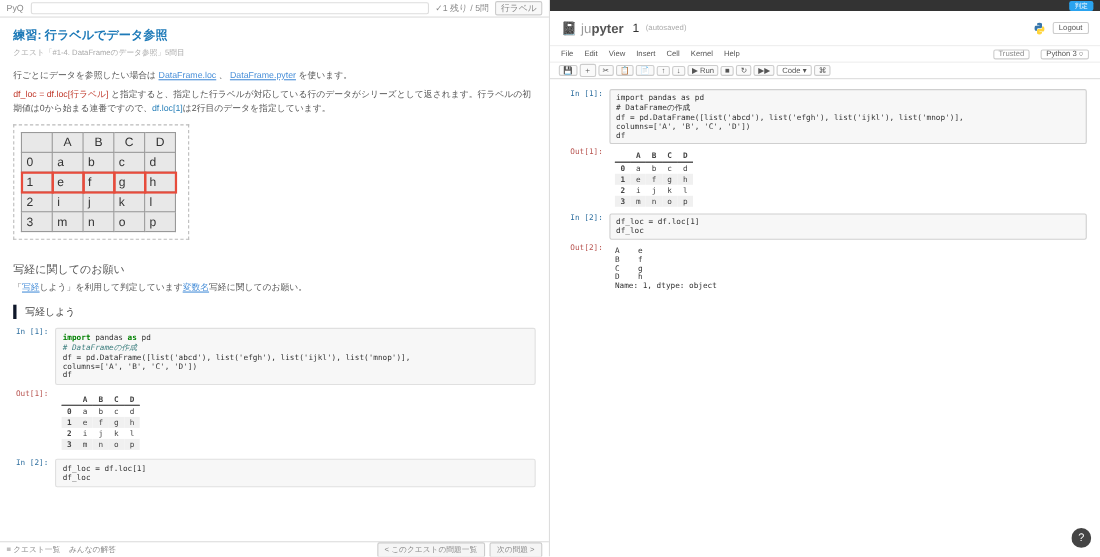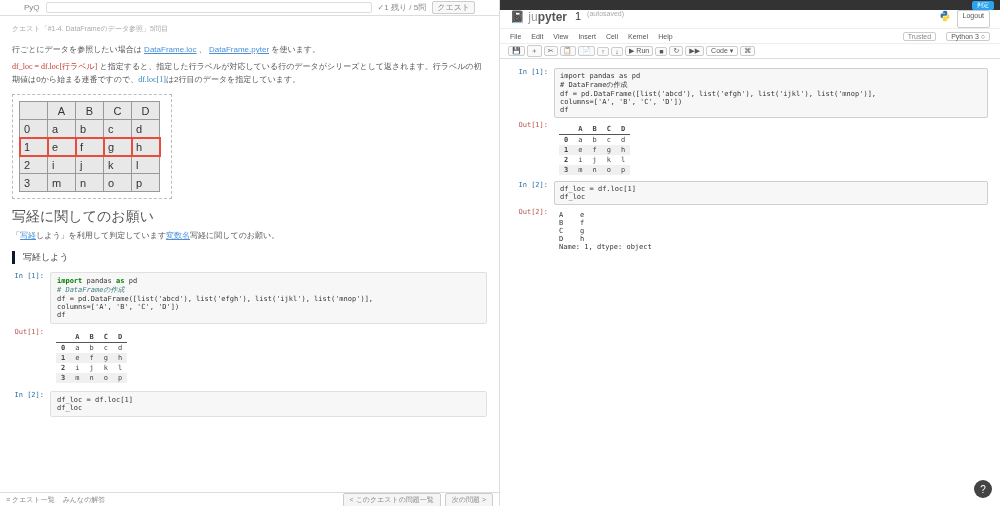--- a/index.html
+++ b/index.html
@@ -2,43 +2,43 @@
 <html><head>
 <meta charset="utf-8">
 <style>
 *{box-sizing:border-box;margin:0;padding:0}
 body{font-family:Arial,"Hiragino Sans",sans-serif;font-size:10px;color:#333;background:#fff}
 .app{display:flex;width:1000px;height:506px;overflow:hidden}
 .left{width:500px;border-right:1px solid #ddd;display:flex;flex-direction:column;position:relative}
 .right{width:500px;display:flex;flex-direction:column;background:#fff}
 
 
-.l-top{height:16px;border-bottom:1px solid #ddd;display:flex;align-items:center;padding:0 24px;font-size:8px;color:#888}
+.l-top{height:16px;border-bottom:1px solid #ddd;display:flex;align-items:center;padding:0 6px;font-size:8px;color:#888}
 .l-top .logo{color:#888}
 .l-top .search{flex:1;margin:0 6px;height:11px;border:1px solid #ddd;border-radius:2px;background:#fff}
 .l-top .prog{color:#888}
 .l-top .reset{margin-left:6px;color:#888;border:1px solid #ccc;padding:0 4px;border-radius:2px;background:#f8f8f8}
 
 
 .l-body{flex:1;overflow:auto;padding:8px 12px}
 .title{color:#1e7ab8;font-size:11px;font-weight:bold;margin-bottom:4px}
 .crumb{font-size:7px;color:#aaa;margin-bottom:10px}
 .para{font-size:8px;color:#555;line-height:1.6;margin:4px 0}
 .para a{color:#4a90d9;text-decoration:underline}
-code{font-family:Liberation Serif, serif;font-size:8px;color:#c0392b}
+code{font-family:Liberation Sans, sans-serif;font-size:8px;color:#c0392b}
 code.b{color:#2980b9}
 
 
 .bigtbl-wrap{border:1px dashed #bbb;padding:6px;margin:8px 0;width:160px}
 .bigtbl{border-collapse:collapse}
 .bigtbl td,.bigtbl th{border:1px solid #999;width:28px;height:18px;font-size:11px;padding:0 4px;background:#e8e8e8;color:#333;font-family:Arial}
 .bigtbl th{font-weight:normal}
 .bigtbl tr.hi td{outline:2px solid #e74c3c;outline-offset:-1px}
 
-.subh{font-size:14px;color:#555;margin-top:9px;margin-bottom:4px}
+.subh{font-size:10px;color:#555;margin-top:20px;margin-bottom:4px}
 .quote{border-left:3px solid #0f172a;padding-left:8px;margin:8px 0;font-size:9px;color:#444}
 
 
 .cell{display:flex;margin:4px 0;font-family:Menlo,Consolas,monospace;font-size:7px}
 .prompt{width:38px;text-align:right;padding-right:6px;color:#888}
 .prompt.in{color:#2f6f9f}
 .prompt.out{color:#b85450}
 .cbody{flex:1;border:1px solid #e0e0e0;border-radius:2px;background:#f7f7f7;padding:4px 6px;color:#333}
 .cbody .kw{color:#008000;font-weight:bold}
 .cbody .cm{color:#408080;font-style:italic}
@@ -52,21 +52,21 @@
 .smtbl .rh{font-weight:bold}
 
 
 .l-foot{height:14px;border-top:1px solid #ddd;display:flex;align-items:center;font-size:7px;color:#888;padding:0 6px}
 .l-foot .sp{flex:1}
 .l-foot .btn{border:1px solid #ccc;border-radius:2px;padding:1px 6px;margin-left:4px;background:#f5f5f5}
 
 
 .r-top{height:10px;background:#333;display:flex;justify-content:flex-end;align-items:center;padding:0 6px}
 .r-top .badge{background:#2aa3ef;color:#fff;font-size:6px;padding:0 5px;border-radius:2px}
-.jhdr{height:19px;display:flex;padding:0 10px;border-bottom:1px solid #eee}
+.jhdr{height:32px;display:flex;align-items:center;padding:0 10px;border-bottom:1px solid #eee}
 .jlogo{font-size:12px;color:#888}.jlogo b{color:#555}
 .nbname{font-size:11px;color:#333;margin-left:8px}
 .auto{font-size:7px;color:#aaa;margin-left:6px}
 .jhdr .sp{flex:1}
 .pyic{width:12px;height:12px;margin-right:6px}
 .logout{border:1px solid #ccc;border-radius:2px;padding:1px 5px;font-size:7px;color:#555}
 .jmenu{height:14px;display:flex;align-items:center;padding:0 10px;font-size:7px;color:#555;gap:10px}
 .jmenu .sp{flex:1}
 .trusted{border:1px solid #ccc;border-radius:2px;padding:0 4px;color:#888}
 .kernel{border:1px solid #ccc;border-radius:2px;padding:0 4px}
@@ -90,23 +90,24 @@
 <body>
 
 <div class="app">
 
   <div class="left">
     <div class="l-top">
       <span class="logo">PyQ</span>
       <div class="search"></div>
       <span>✓</span>
       <span class="prog">1 残り / 5問</span>
-      <span class="reset"><span>クエスト</span></span>
+      <span class="reset"><span>行ラベル</span></span>
     </div>
     <div class="l-body">
+      <div class="title">練習: 行ラベルでデータ参照</div>
       <div class="crumb">クエスト「#1-4. DataFrameのデータ参照」5問目</div>
 
       <div class="para">
         <span>行ごとにデータを参照したい場合は </span><a>DataFrame.loc</a><span> 、 </span><a>DataFrame.pyter</a><span> を使います。</span>
       </div>
       <div class="para">
         <code>df_loc = df.loc[行ラベル]</code><span> と指定すると、指定した行ラベルが対応している行のデータがシリーズとして返されます。行ラベルの初期値は0から始まる連番ですので、</span><code class="b">df.loc[1]</code><span>は2行目のデータを指定しています。</span>
       </div>
 
       <div class="bigtbl-wrap">

